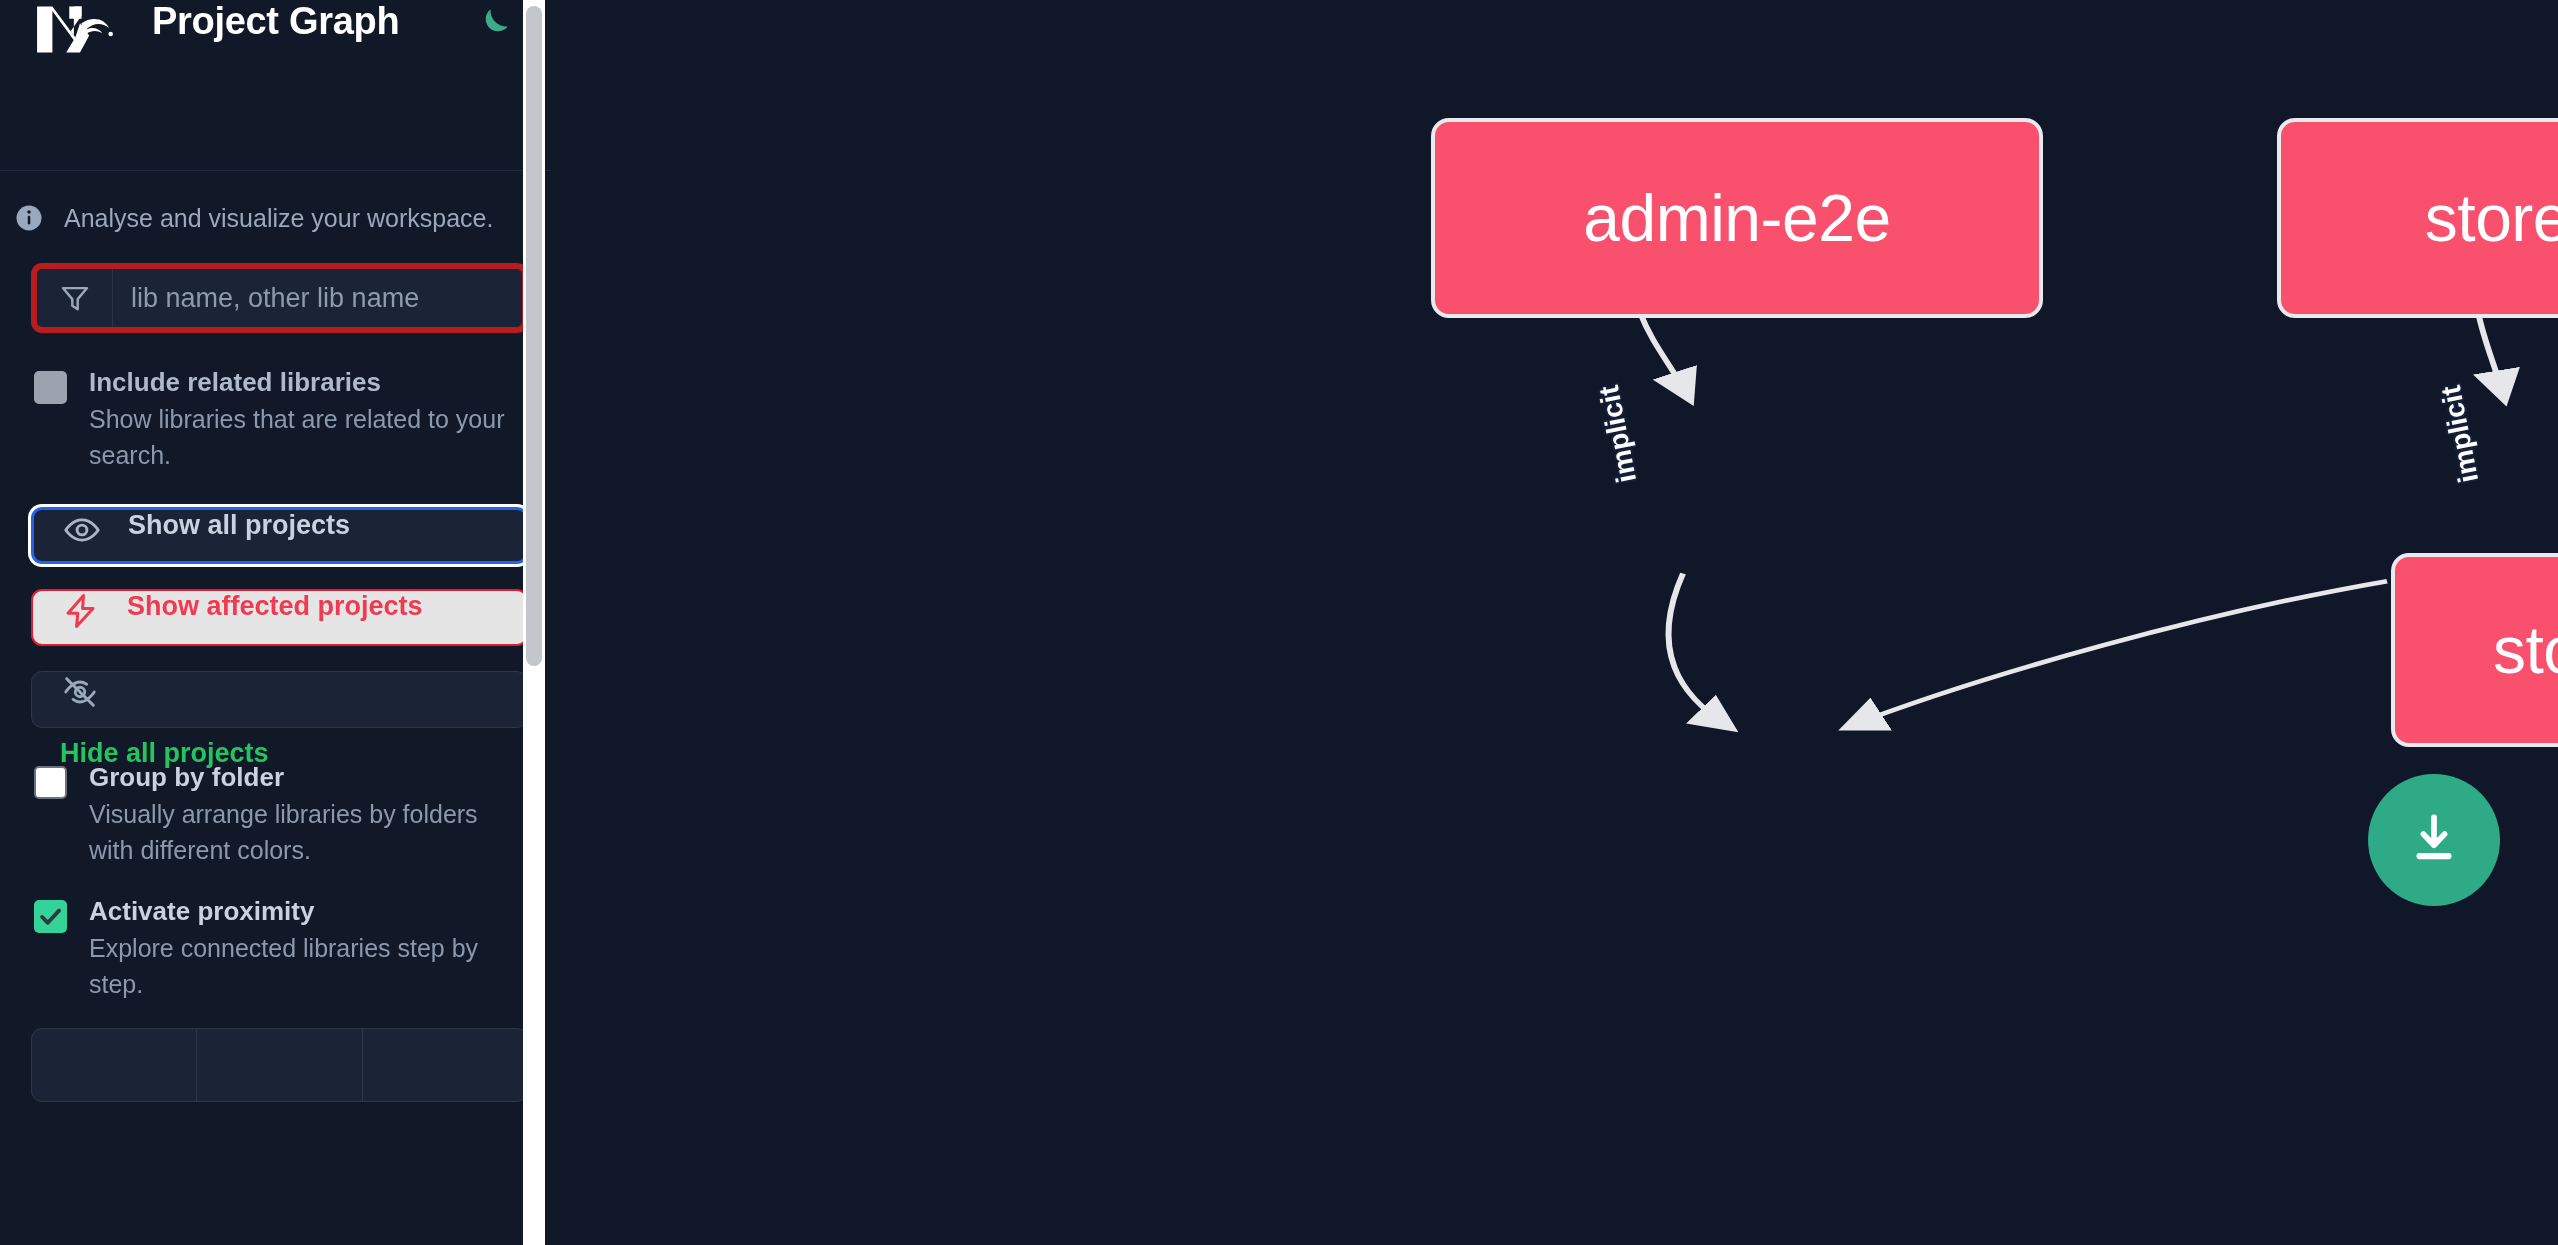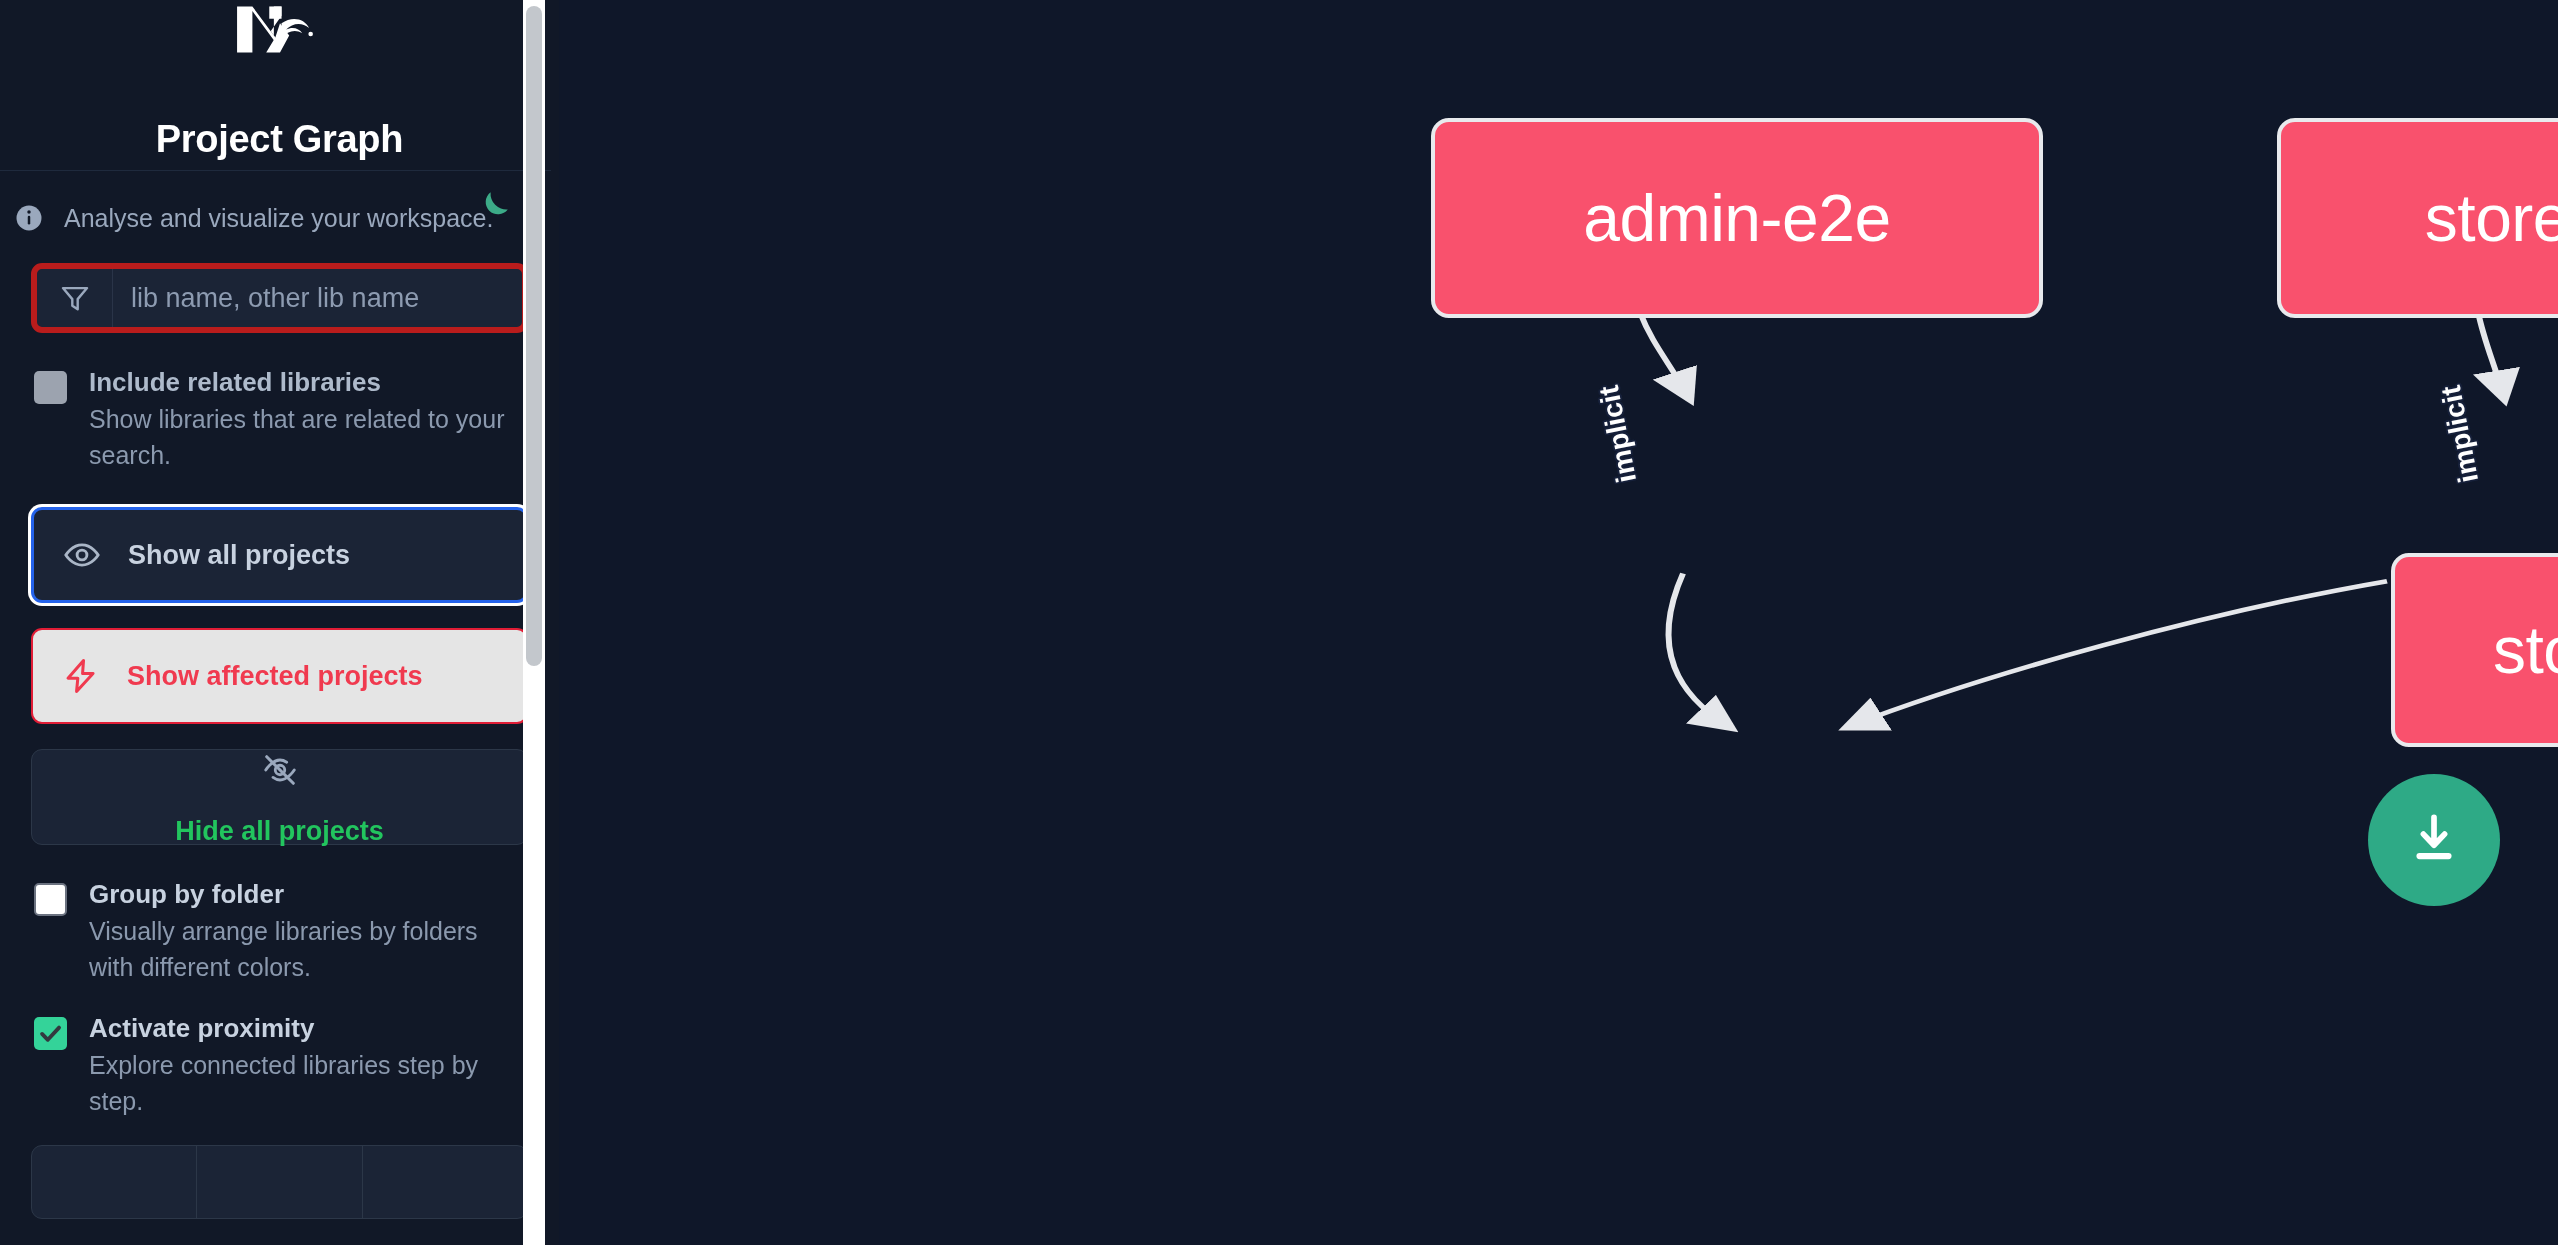--- a/index.html
+++ b/index.html
@@ -15,25 +15,24 @@
   
   #sidebar {
     position:relative;
     width:559px; height:1245px;
     background:#111827;
     flex:0 0 559px;
     overflow:hidden;
   }
   .sb-header {
     height:171px;
-    display:flex; align-items:center;
+    display:flex; align-items:flex-start;
     padding:0 34px;
     border-bottom:1px solid #1f2a3d;
     gap:26px;
-    flex-direction:column;
   }
   .nx-logo { width:92px; height:62px; flex:0 0 92px; }
   .sb-title {
     font-size:38px; font-weight:700; color:#ffffff;
     letter-spacing:-0.3px; white-space:nowrap;
   }
   .theme-toggle {
     margin-left:auto; margin-right:8px;
     width:50px; height:50px;
     display:flex; align-items:center; justify-content:center;
@@ -82,22 +81,22 @@
   .chk.disabled { background:#9ca3af; }
   .chk.unchecked { background:#ffffff; border:2px solid #6b7280; }
   .chk.checked { background:#34d399; }
   .chk-texts { flex:1; }
   .chk-label { font-size:26px; font-weight:700; color:#aebacb; line-height:1.35; }
   .chk-label.bright { color:#c8d2e0; }
   .chk-desc { font-size:25px; color:#8b99ae; line-height:1.42; margin-top:2px; }
 
   
   .btn {
-    display:flex; align-items:center; gap:26px;
-    height:96px;
+    display:flex; align-items:flex-start; gap:26px;
+    height:57px;
     border-radius:11px;
     padding:0 28px;
     margin-bottom:25px;
     background:#1b2436;
     border:1px solid #2b3purple;
     border:1px solid #2b3purple;
     cursor:pointer;
     font-size:27px; font-weight:700;
   }
   .btn-default { background:#1b2436; border:1px solid #2c3purple; border:1px solid #2c3748; color:#22c55e;flex-direction:column; }

